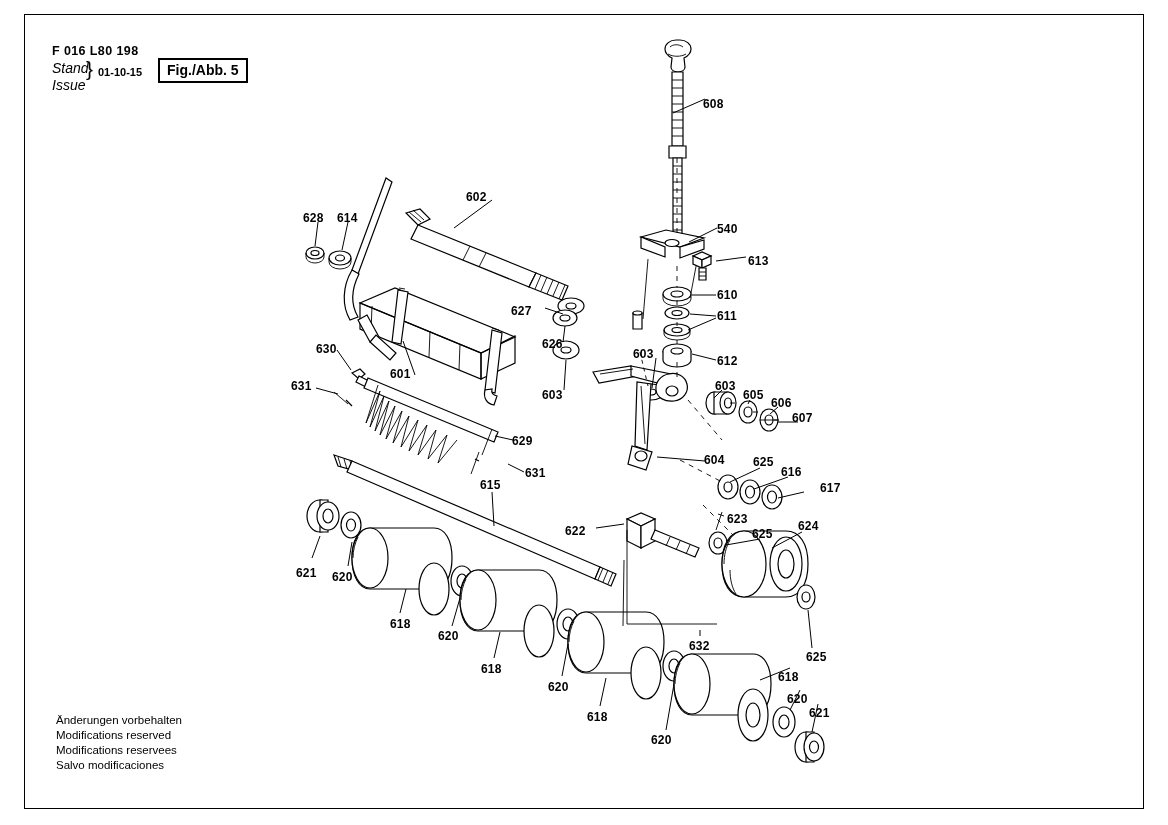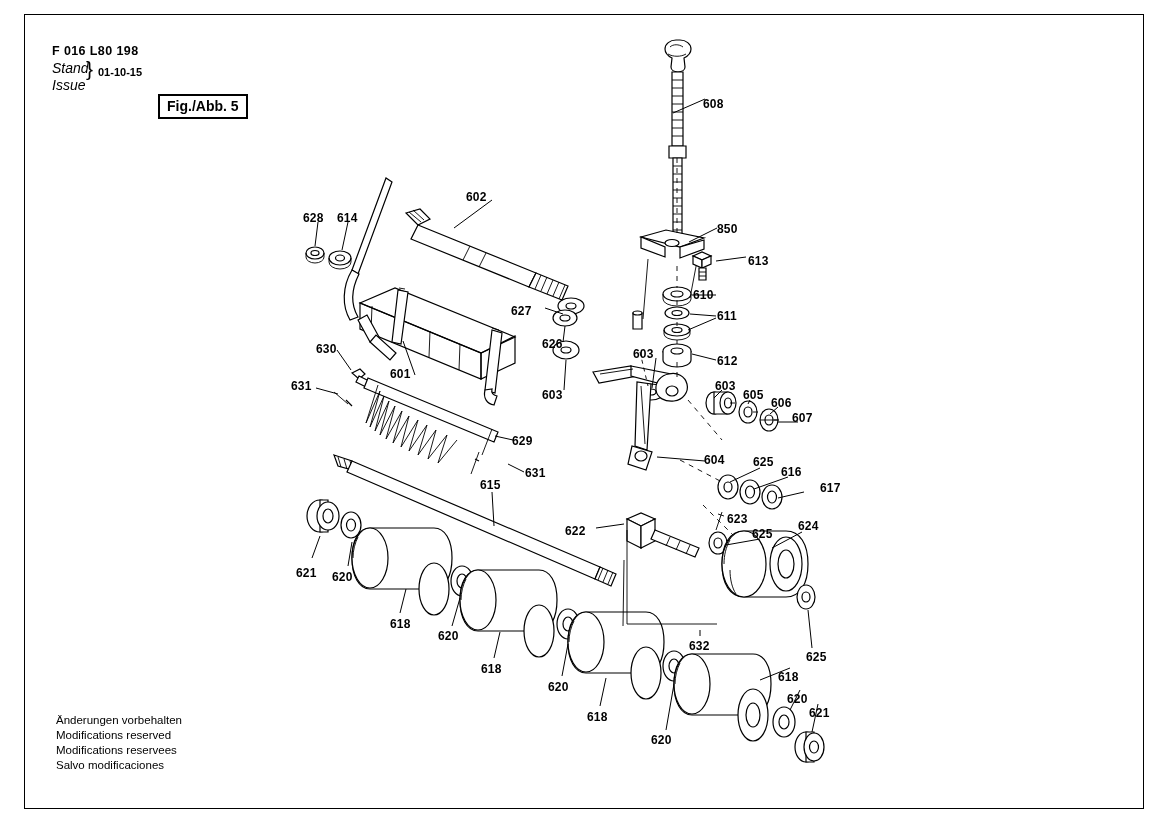--- a/index.html
+++ b/index.html
@@ -4,21 +4,21 @@
 <style>
   html,body{margin:0;padding:0;background:#ffffff;}
   body{width:1168px;height:825px;font-family:"Liberation Sans",sans-serif;color:#000;}
   #page{position:relative;width:1168px;height:825px;overflow:hidden;}
   .frame{position:absolute;left:24px;top:14px;width:1120px;height:795px;border:1.5px solid #000;box-sizing:border-box;}
   .hdr{position:absolute;left:52px;top:44px;font-size:12.5px;line-height:1.15;text-align:center;}
   .hdr .line1{font-weight:bold;letter-spacing:.4px;}
   .stand-block{position:absolute;left:52px;top:60px;font-size:14px;line-height:1.18;font-style:italic;}
   .brace{position:absolute;left:86px;top:58px;font-size:21px;line-height:21px;}
   .date{position:absolute;left:98px;top:66px;font-size:11px;font-weight:bold;}
-  .figbox{position:absolute;left:158px;top:58px;border:2px solid #000;padding:2px 7px 3px 7px;font-size:14px;font-weight:bold;background:#fff;margin-top:36px;}
+  .figbox{position:absolute;left:158px;top:58px;border:2px solid #000;padding:2px 7px 3px 7px;font-size:14px;font-weight:bold;background:#fff;}
   .footer{position:absolute;left:56px;top:713px;font-size:11.5px;line-height:15px;}
   .lbl{position:absolute;font-size:12px;font-weight:bold;letter-spacing:.2px;}
   svg.art{position:absolute;left:0;top:0;width:1168px;height:825px;}
   svg.art *{vector-effect:non-scaling-stroke;}
   .st{fill:none;stroke:#000;stroke-width:1.2;}
   .stf{fill:#fff;stroke:#000;stroke-width:1.2;}
   .thin{fill:none;stroke:#000;stroke-width:0.9;}
   .lead{fill:none;stroke:#000;stroke-width:1;}
 </style>
 </head>
@@ -365,24 +365,24 @@
       <path class="lead" d="M818 704l-6 28"></path>
       <path class="lead" d="M812 648l-4 -38"></path>
       <path class="lead" d="M700 636v-6"></path>
     </g>
   </svg>
 
   <div class="lbl" style="left:703px;top:97px">608</div>
   <div class="lbl" style="left:466px;top:190px">602</div>
   <div class="lbl" style="left:303px;top:211px">628</div>
   <div class="lbl" style="left:337px;top:211px">614</div>
-  <div class="lbl" style="left:717px;top:222px">850</div>
+  <div class="lbl" style="left:717px;top:222px">540</div>
   <div class="lbl" style="left:748px;top:254px">613</div>
   <div class="lbl" style="left:511px;top:304px">627</div>
-  <div class="lbl" style="left:693px;top:288px">610</div>
+  <div class="lbl" style="left:717px;top:288px">610</div>
   <div class="lbl" style="left:717px;top:309px">611</div>
   <div class="lbl" style="left:542px;top:337px">626</div>
   <div class="lbl" style="left:316px;top:342px">630</div>
   <div class="lbl" style="left:717px;top:354px">612</div>
   <div class="lbl" style="left:633px;top:347px">603</div>
   <div class="lbl" style="left:390px;top:367px">601</div>
   <div class="lbl" style="left:291px;top:379px">631</div>
   <div class="lbl" style="left:542px;top:388px">603</div>
   <div class="lbl" style="left:715px;top:379px">603</div>
   <div class="lbl" style="left:743px;top:388px">605</div>

